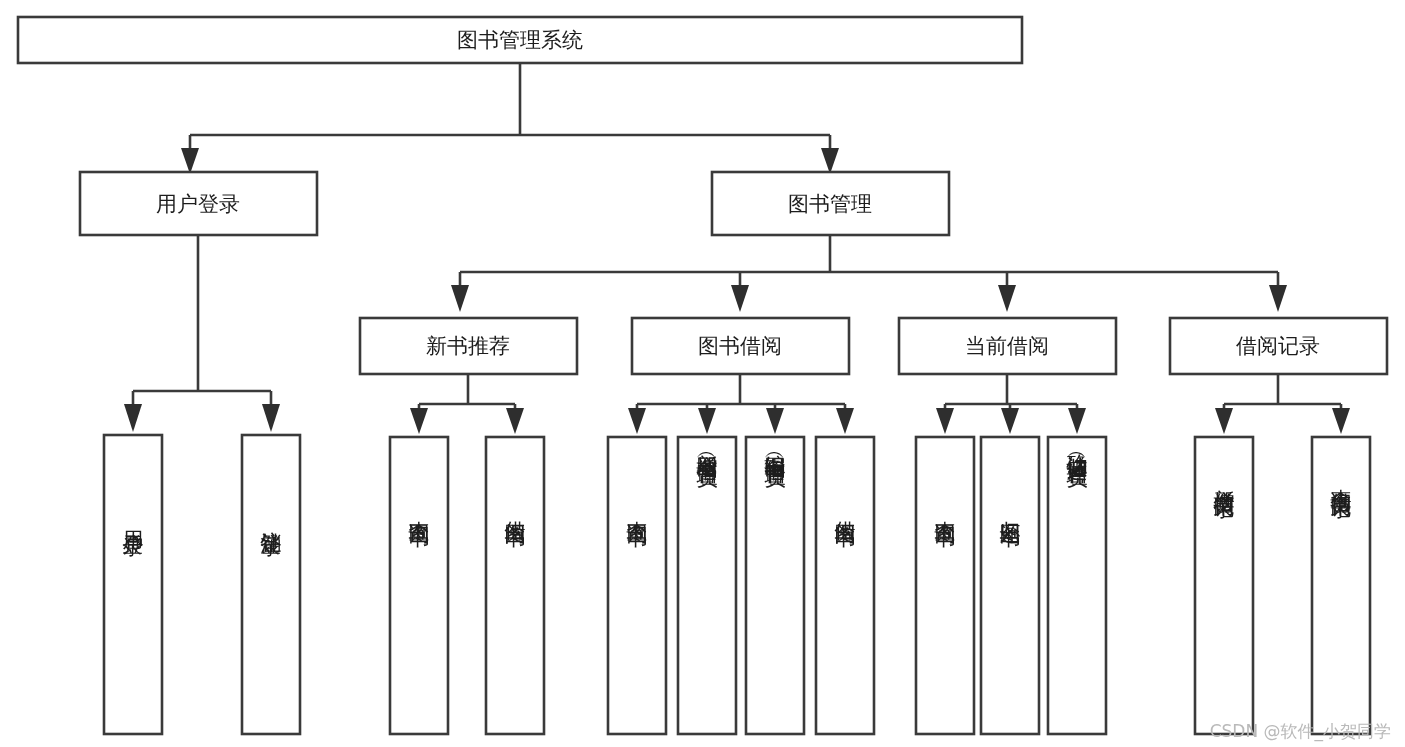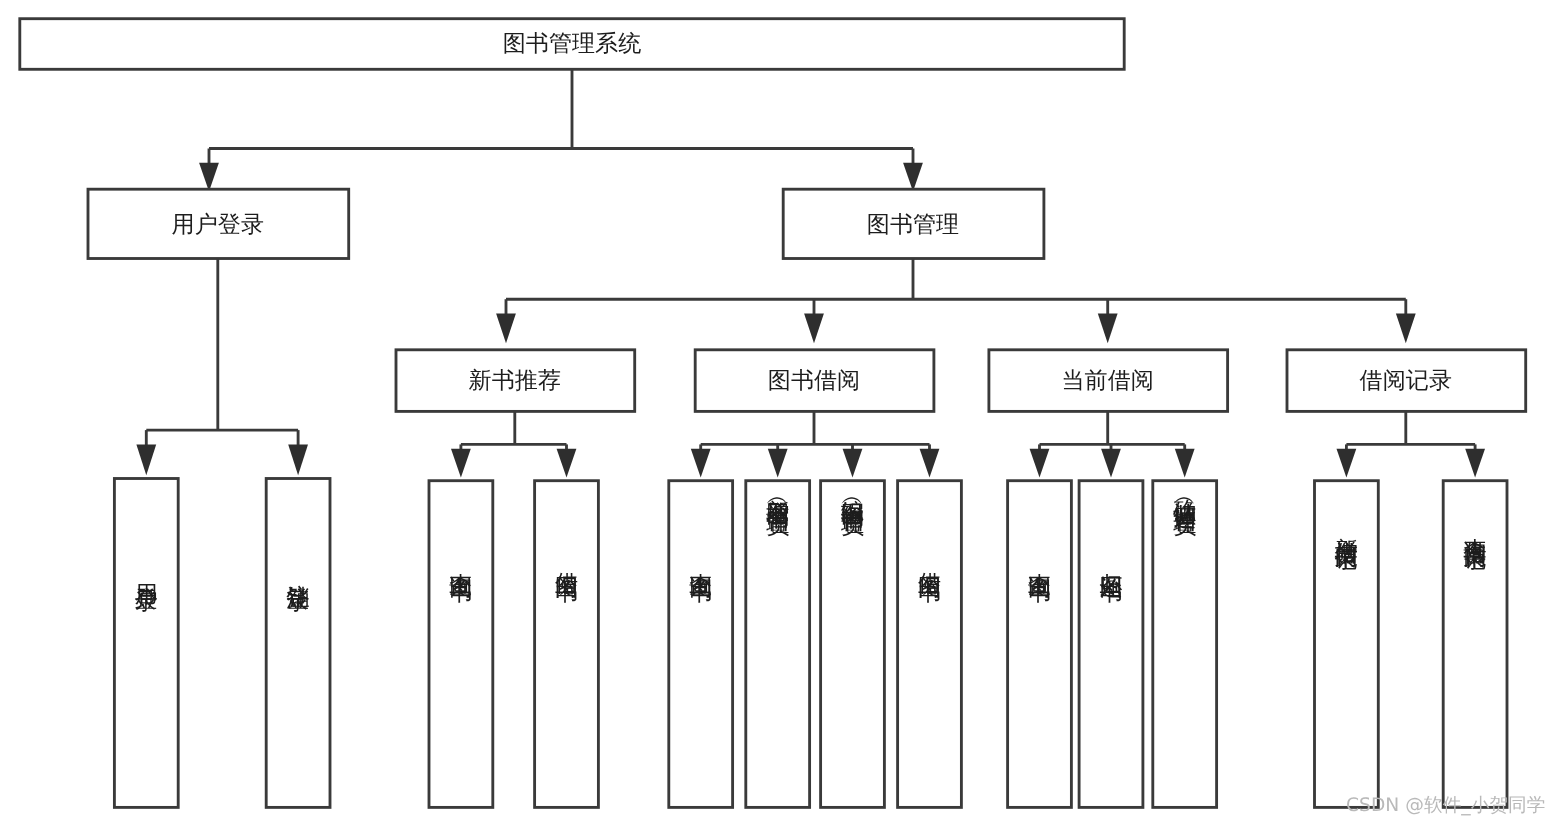--- a/index.html
+++ b/index.html
@@ -54,21 +54,21 @@
     fill: #1d1d1d;
     font-family: "DejaVu Sans", "Liberation Sans", sans-serif;
     font-size: 21px;
     text-anchor: middle;
     writing-mode: vertical-rl;
     glyph-orientation-vertical: 0;
     letter-spacing: 2px;
   }
   .watermark {
     position: absolute;
-    right: 0;
+    right: 14px;
     bottom: 4px;
     font-family: "DejaVu Sans", "Liberation Sans", sans-serif;
     font-size: 17px;
     color: #b9b9b9;
     white-space: nowrap;
     pointer-events: none;
     user-select: none;
   }
 </style>
 </head>

